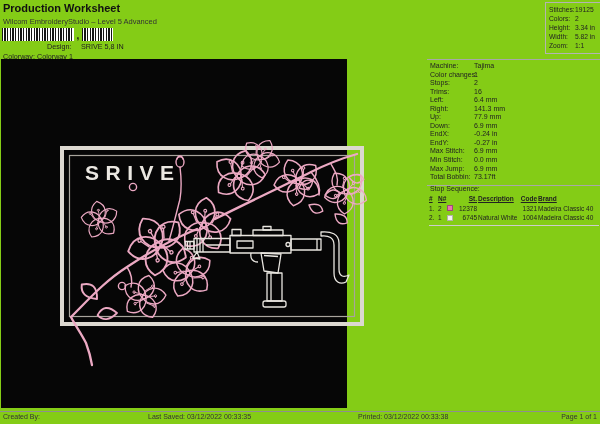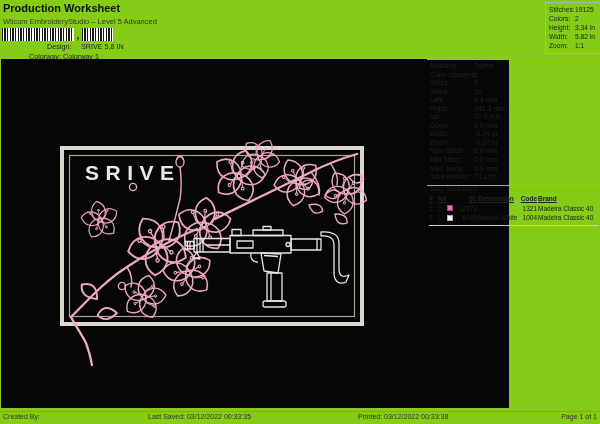--- a/index.html
+++ b/index.html
@@ -10,28 +10,28 @@
   .title{left:3px;top:2px;font-size:11px;font-weight:bold;color:#111;}
   .subtitle{left:3px;top:17px;font-size:7.5px;color:#333;}
   .barcode{left:2px;top:28px;height:13px;display:flex;align-items:stretch;}
   .bars{background:repeating-linear-gradient(90deg,#161616 0 1px,#fff 1px 2px,#161616 2px 4px,#fff 4px 5px,#161616 5px 6px,#fff 6px 8px);}
   .bars.seg1{width:72px;}
   .bars.seg2{width:31px;}
   .bc-comma{width:8px;font-size:10px;font-weight:bold;color:#161616;line-height:15px;text-align:center;}
   .kv-row{font-size:7.2px;color:#222;}
   .kv-row .k{display:inline-block;width:34px;}
   .design-row{left:3px;top:42px;margin-left:44px;}
-  .colorway-row{left:3px;top:52px;margin-left:26px;}
+  .colorway-row{left:3px;top:52px;}
   
   .stats-box{left:545px;top:2px;width:53px;height:48px;border:1px solid #b3b3b3;
              padding:2px 0 0 3px;font-size:6.7px;color:#222;}
   .stats-box .row{line-height:9.1px;white-space:nowrap;}
   .stats-box .k{display:inline-block;width:26px;}
   
-  .canvas{left:1px;top:59px;width:508px;height:349px;background:#060606;}
+  .canvas{left:1px;top:59px;width:346px;height:349px;background:#060606;}
   
   .machine-panel{left:427px;top:59px;width:172px;height:123px;border-top:1px solid #a8a8a8;
                  border-bottom:1px solid #a8a8a8;padding:2px 0 0 3px;font-size:7px;color:#222;}
   .machine-panel .row{line-height:8.55px;white-space:nowrap;}
   .machine-panel .k{display:inline-block;width:44px;}
   .seq-title{left:430px;top:185px;font-size:7px;color:#222;}
   .seq-table{left:429px;top:194px;width:170px;font-size:6.5px;color:#222;
              border-bottom:1px solid #cccccc;padding-bottom:2px;}
   .seq-row{display:grid;grid-template-columns:8px 8px 9px 20px 40px 18px 1fr;column-gap:1px;
            line-height:9.6px;align-items:center;white-space:nowrap;}

